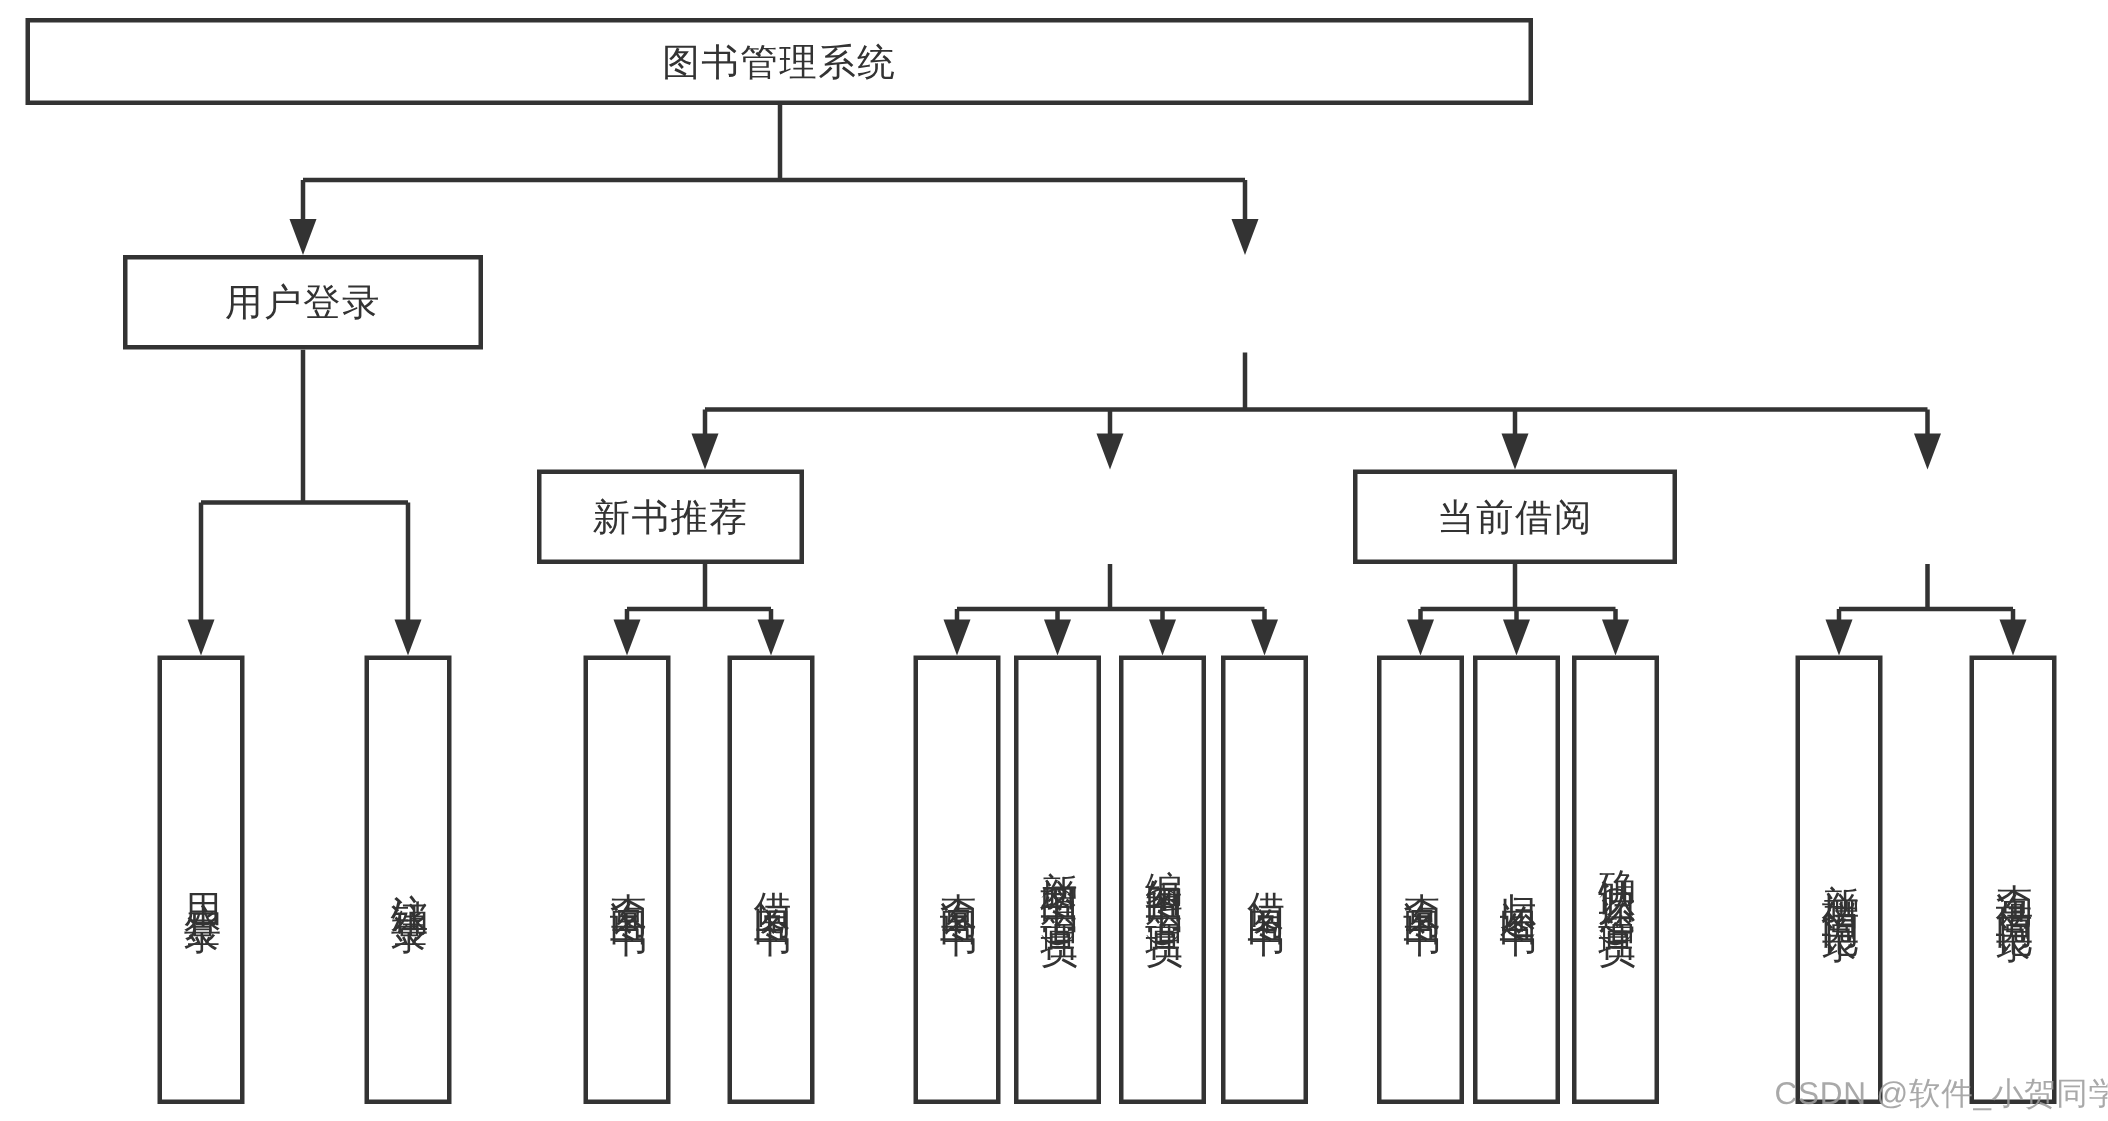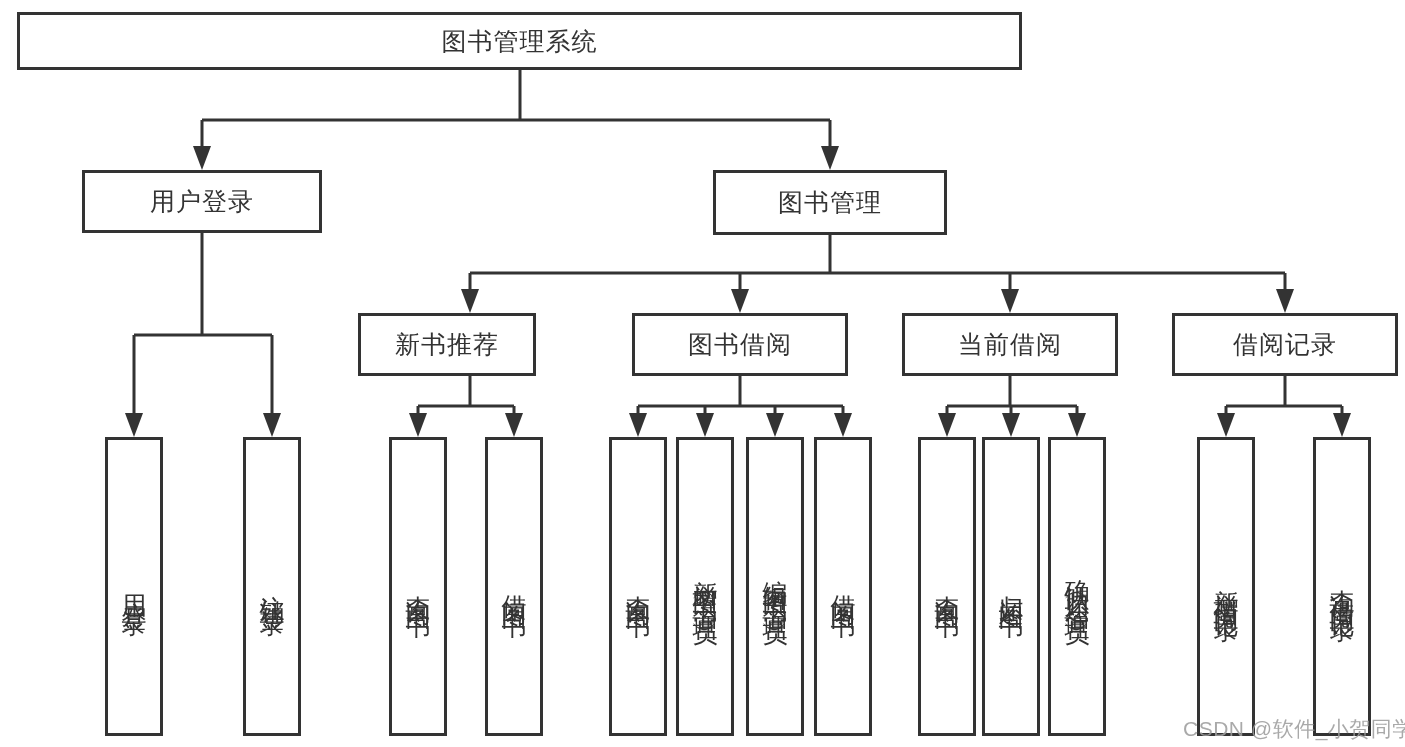--- a/index.html
+++ b/index.html
@@ -99,35 +99,26 @@
     </g>
   </svg>
 
   <div class="node" id="n-root">
     <span>图书管理系统</span>
   </div>
 
   <div class="node" id="n-user-login">
     <span>用户登录</span>
   </div>
-  <div class="node" id="n-book-mgmt">
-    <span>图书管理</span>
-  </div>
 
   <div class="node" id="n-new-book">
     <span>新书推荐</span>
   </div>
-  <div class="node" id="n-book-borrow">
-    <span>图书借阅</span>
-  </div>
   <div class="node" id="n-current-borrow">
     <span>当前借阅</span>
-  </div>
-  <div class="node" id="n-borrow-record">
-    <span>借阅记录</span>
   </div>
 
   <div class="node leaf" id="l-a1">
     <span class="vtext">用户登录</span>
   </div>
   <div class="node leaf" id="l-a2">
     <span class="vtext">注销登录</span>
   </div>
 
   <div class="node leaf" id="l-b1">

